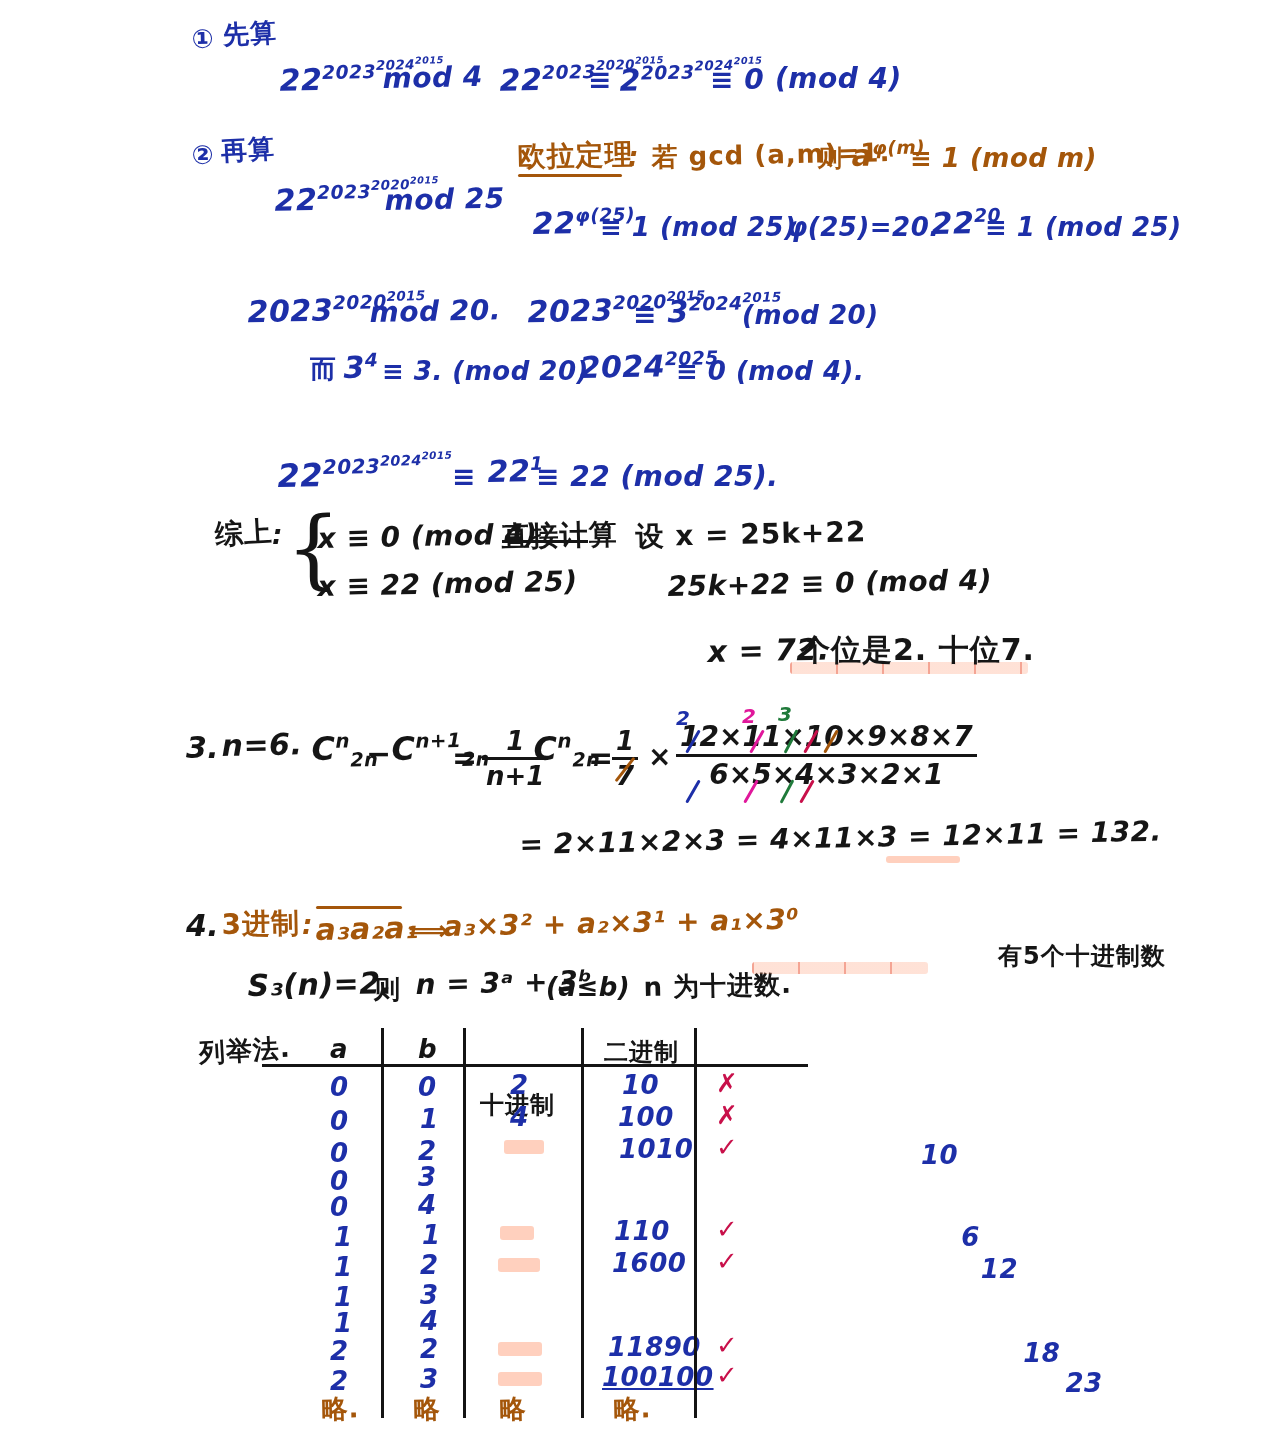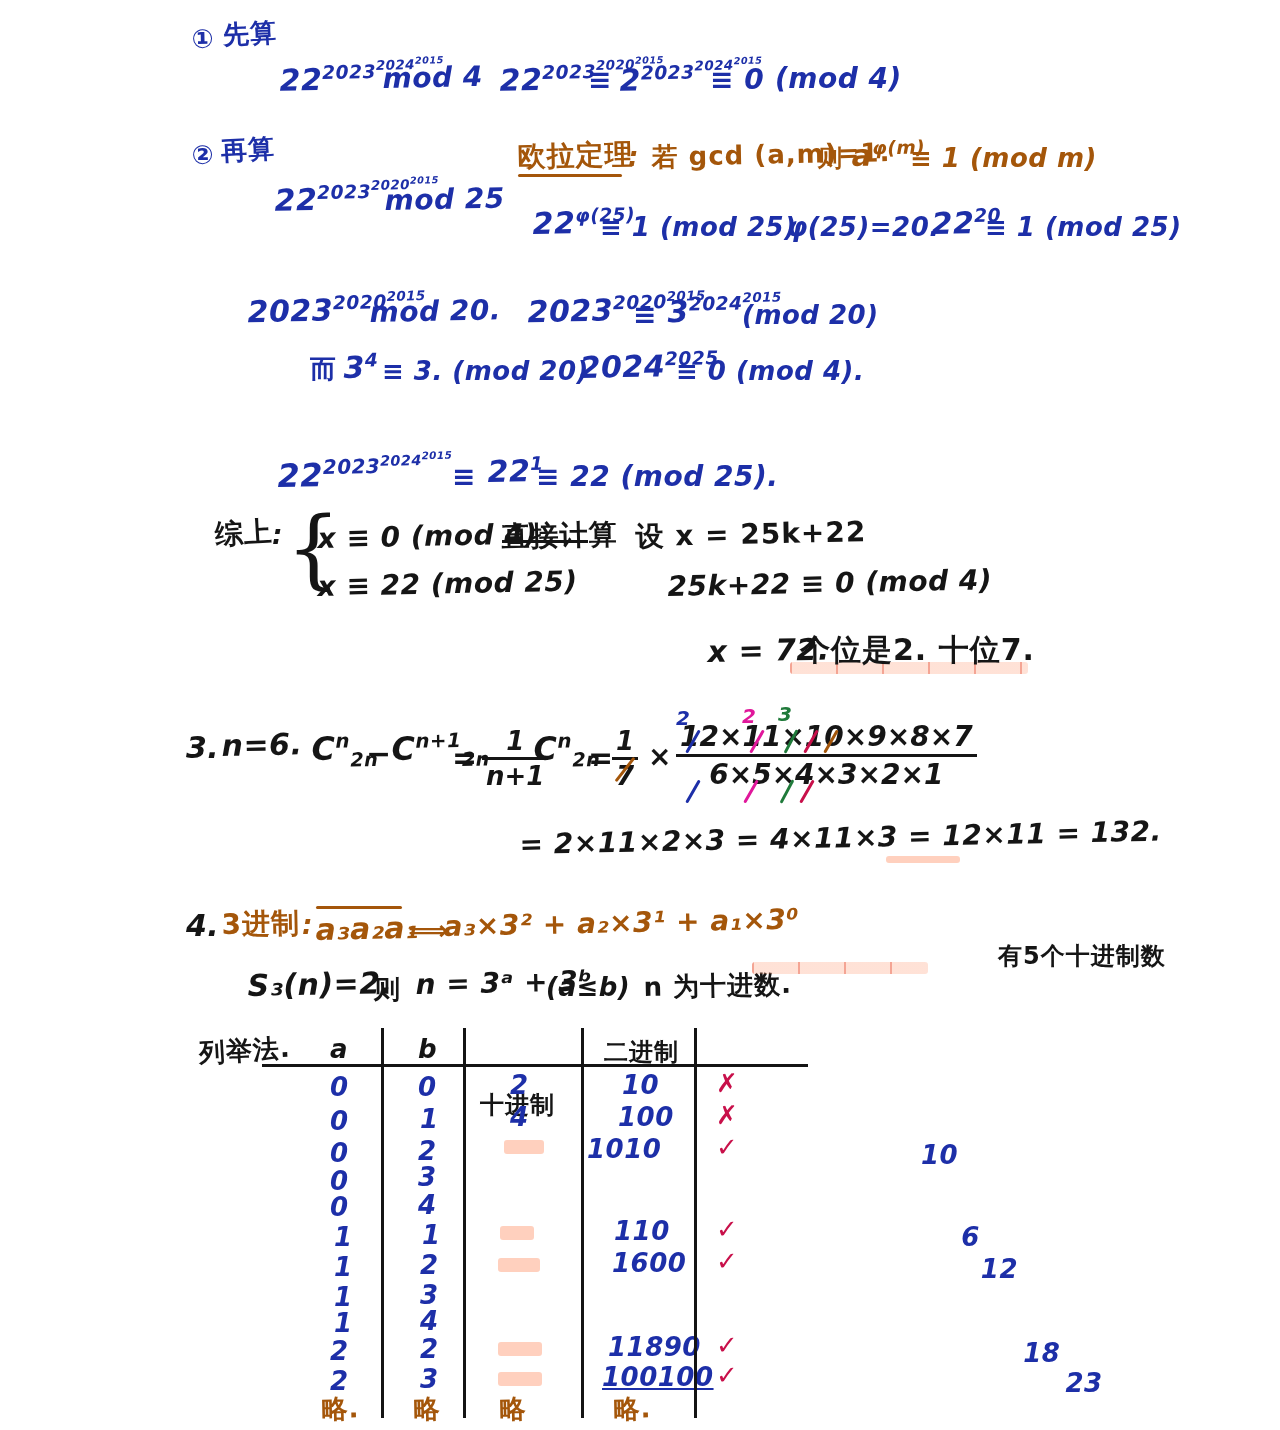--- a/index.html
+++ b/index.html
@@ -302,21 +302,21 @@
   <span class="hw blue s26" style="left:420px;top:1104px;">1</span>
   <span class="hw blue s26" style="left:510px;top:1102px;">4</span>
   <span class="hw blue s26" style="left:618px;top:1102px;">100</span>
   <span class="hw crimson s26 check" style="left:716px;top:1100px;">✗</span>
 
   
   <span class="hw blue s26" style="left:330px;top:1138px;">0</span>
   <span class="hw blue s26" style="left:418px;top:1136px;">2</span>
   <div class="hl-thin" style="left:504px;top:1140px;width:40px;height:14px;"></div>
   <span class="hw blue s26 ink" style="left:508px;top:1134px;">10</span>
-  <span class="hw blue s26" style="left:587px;top:1134px;">1010</span>
+  <span class="hw blue s26" style="left:619px;top:1134px;">1010</span>
   <span class="hw crimson s26 check" style="left:716px;top:1132px;">✓</span>
 
   
   <span class="hw blue s26" style="left:330px;top:1166px;">0</span>
   <span class="hw blue s26" style="left:418px;top:1162px;">3</span>
 
   
   <span class="hw blue s26" style="left:330px;top:1192px;">0</span>
   <span class="hw blue s26" style="left:418px;top:1190px;">4</span>
 

